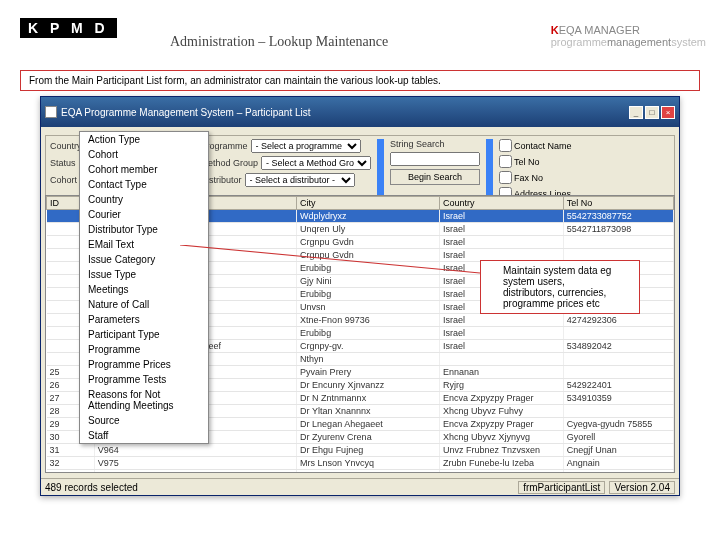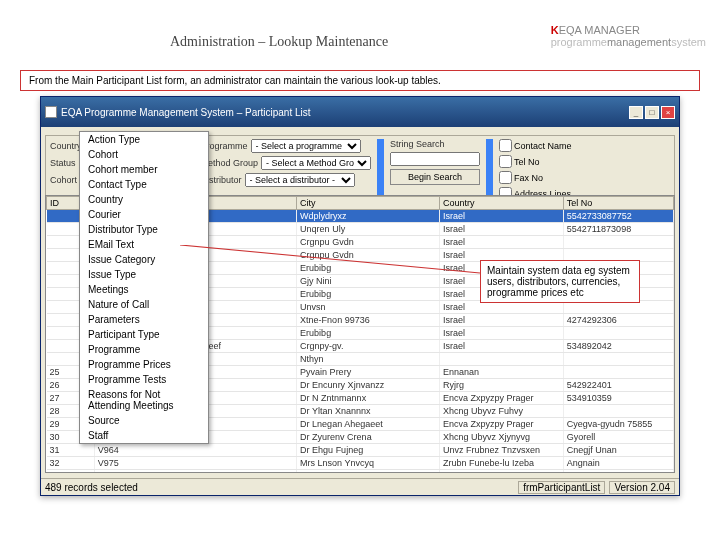--- a/index.html
+++ b/index.html
@@ -46,30 +46,31 @@
   tbody td:first-child { width:40px; }
   tbody td:nth-child(2) { width:170px; }
   tbody td:nth-child(3) { width:120px; }
   tbody td:nth-child(4) { width:70px; }
   tbody td:nth-child(5) { width:90px; }
 
   .statusbar { position:absolute; bottom:0; left:0; right:0; height:17px; background:#ece9d8; border-top:1px solid #aca899; display:flex; align-items:center; font-size:10px; padding:0 4px; }
   .statusbar .spacer{flex:1;}
   .statusbar .ver{border:1px solid #aca899; padding:0 4px;}
 
-  .callout { position:absolute; top:260px; left:480px; width:160px; border:1px solid #c33; background:#fff; padding:4px 6px; font-size:10px; z-index:10; }
+  .callout { position:absolute; top:260px; left:480px; width:160px; border:1px solid #c33; background:#fff; padding:4px 22px; font-size:10px; z-index:10; }
   .callout-line { position:absolute; top:245px; left:180px; width:320px; height:34px; z-index:9; pointer-events:none; }
   .callout-line line { stroke:#c33; stroke-width:1.2; }
 
   .eqa-icon { width:12px; height:12px; background:#fff; border:1px solid #888; margin-right:4px; display:inline-block; }
 </style>
 </head>
 <body>
 
 <div class="slide-header">
+  <div class="logo">K P M D</div>
   <div class="slide-title">Administration – Lookup Maintenance</div>
   <div class="brand">
     <span class="k">K</span><span class="dg">EQA MANAGER</span><br>
     <span class="sys">programme</span><span class="dg">management</span><span class="sys">system</span>
   </div>
 </div>
 
 <div class="caption">From the Main Participant List form, an administrator can maintain the various look-up tables.</div>
 
 <div class="app-window">

